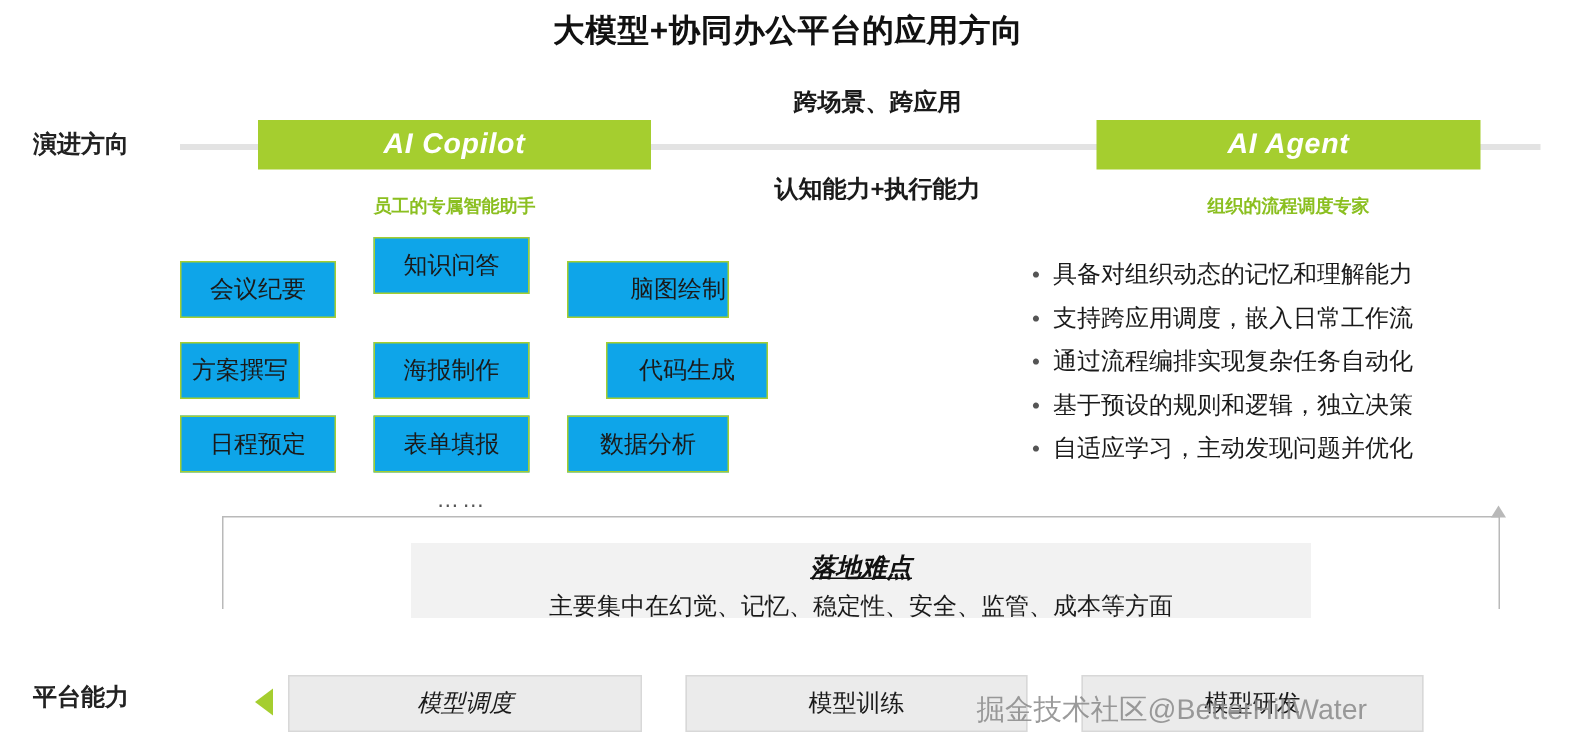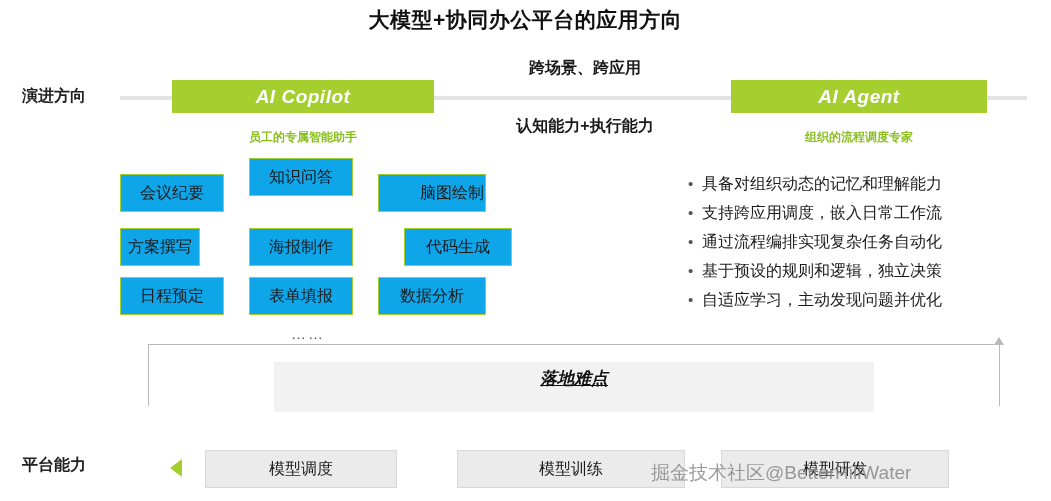--- a/index.html
+++ b/index.html
@@ -194,21 +194,21 @@
     height: 38px;
     background: #ebebeb;
     border: 1px solid #d8d8d8;
     box-sizing: border-box;
     display: flex;
     align-items: center;
     justify-content: center;
     font-size: 16px;
     color: #1a1a1a;
   }
-  #plat-0 { left: 205px; width: 192px; }
+  #plat-0 { left: 192px; width: 236px; font-style: italic; }
   #plat-1 { left: 457px; width: 228px; }
   #plat-2 { left: 721px; width: 228px; }
 
   .plat-arrow {
     position: absolute;
     left: 170px;
     top: 459px;
     width: 0; height: 0;
     border-top: 9px solid transparent;
     border-bottom: 9px solid transparent;
@@ -282,20 +282,21 @@
       <span class="bullet-dot">•</span>
       <span>自适应学习，主动发现问题并优化</span>
     </div>
   </div>
 
   <div class="bracket-inner"></div>
   <div class="bracket-arrow"></div>
 
   <div class="callout">
     <div class="callout-title">落地难点</div>
+    <div class="callout-text">主要集中在幻觉、记忆、稳定性、安全、监管、成本等方面</div>
   </div>
 
   <div class="plat-arrow"></div>
   <div class="plat-box" id="plat-0">模型调度</div>
   <div class="plat-box" id="plat-1">模型训练</div>
   <div class="plat-box" id="plat-2">模型研发</div>
 
   <div class="watermark">掘金技术社区@BetterHillWater</div>
 
 </div>

